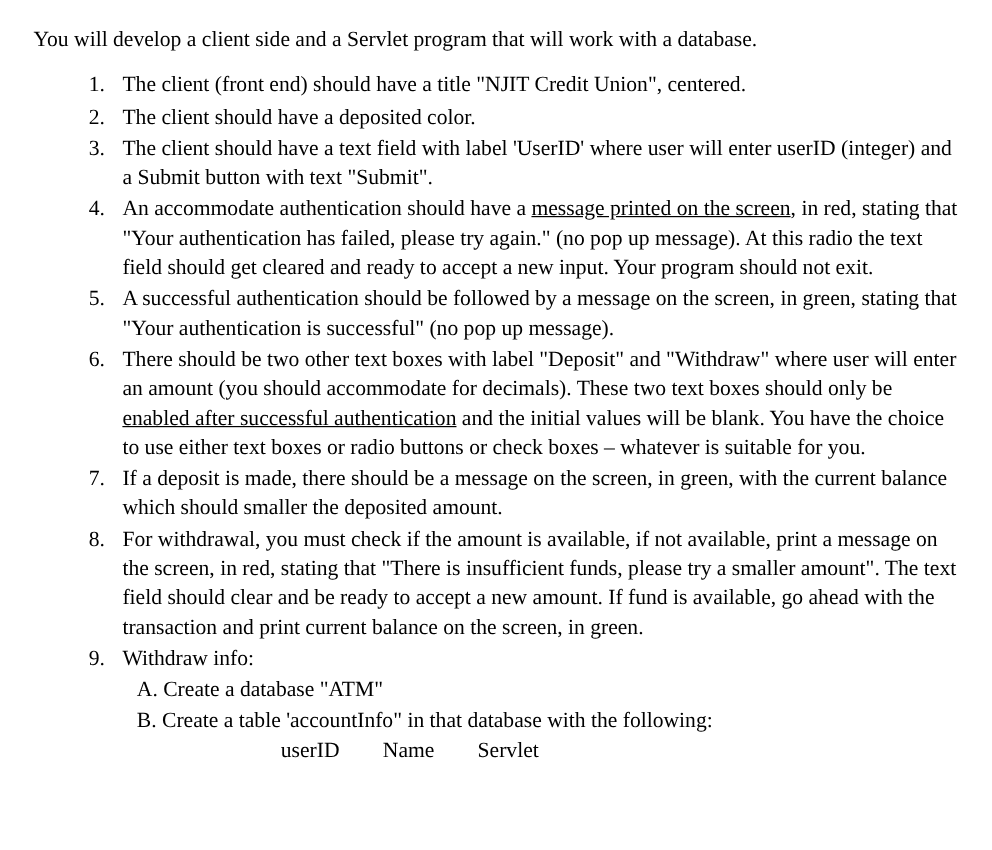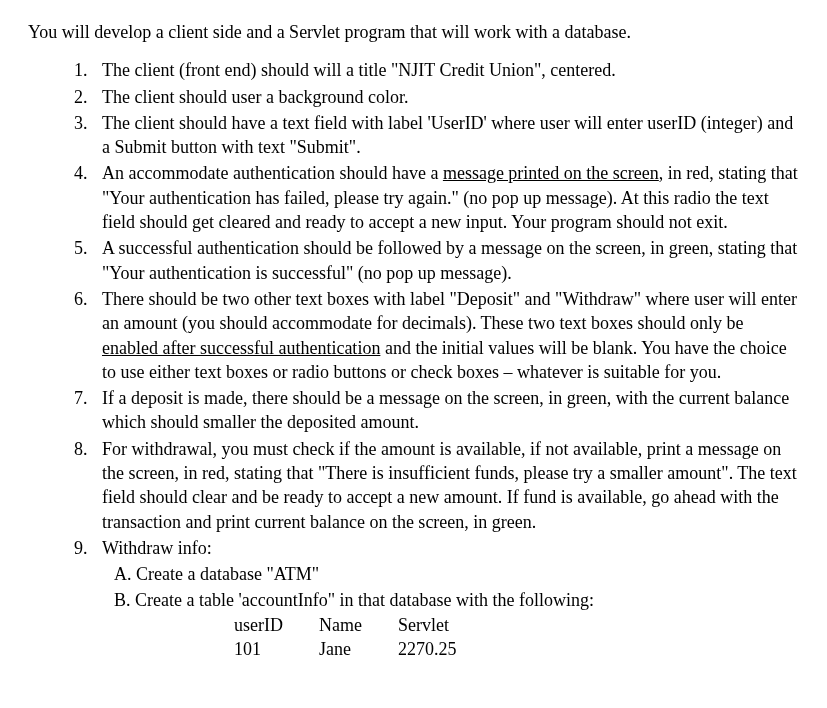--- a/index.html
+++ b/index.html
@@ -35,30 +35,31 @@
       text-decoration: underline;
     }
     table.data {
       border-collapse: collapse;
       margin-left: 120px;
       margin-top: 1px;
     }
     table.data td {
       padding: 0 36px 0 0;
       vertical-align: top;
+      text-align: center;
     }
   </style>
 </head>
 <body>
 
 <div class="intro">You will develop a client side and a Servlet program that will work with a database.</div>
 
 <ol class="main">
-  <li><span>The client (front end) should will a title "NJIT Credit Union", centered.</span></li>
-  <li><span>The client should user a background color.</span></li>
+  <li><span>The client (front end) should have a title "NJIT Credit Union", centered.</span></li>
+  <li><span>The client should have a deposited color.</span></li>
   <li><span>The client should have a text field with label 'UserID' where user will enter userID (integer) and a Submit button with text "Submit".</span></li>
   <li>
     <span>An accommodate authentication should have a </span><span class="underline">message printed on the screen</span><span>, in red, stating that "Your authentication has failed, please try again." (no pop up message). At this radio the text field should get cleared and ready to accept a new input. Your program should not exit.</span>
   </li>
   <li><span>A successful authentication should be followed by a message on the screen, in green, stating that "Your authentication is successful" (no pop up message).</span></li>
   <li>
     <span>There should be two other text boxes with label "Deposit" and "Withdraw" where user will enter an amount (you should accommodate for decimals). These two text boxes should only be </span><span class="underline">enabled after successful authentication</span><span> and the initial values will be blank. You have the choice to use either text boxes or radio buttons or check boxes – whatever is suitable for you.</span>
   </li>
   <li><span>If a deposit is made, there should be a message on the screen, in green, with the current balance which should smaller the deposited amount.</span></li>
   <li><span>For withdrawal, you must check if the amount is available, if not available, print a message on the screen, in red, stating that "There is insufficient funds, please try a smaller amount". The text field should clear and be ready to accept a new amount. If fund is available, go ahead with the transaction and print current balance on the screen, in green.</span></li>
@@ -67,22 +68,17 @@
     <div class="sub-list">
       <div class="sub-item">A. Create a database "ATM"</div>
       <div class="sub-item">B. Create a table 'accountInfo" in that database with the following:</div>
       <table class="data">
         <tbody>
             <tr>
           <td>userID</td>
           <td>Name</td>
           <td>Servlet</td>
         </tr>
-        <tr>
-          <td>101</td>
-          <td>Jane</td>
-          <td>2270.25</td>
-        </tr>
       </tbody>
         </table>
     </div>
   </li>
 </ol>
 
 </body></html>

